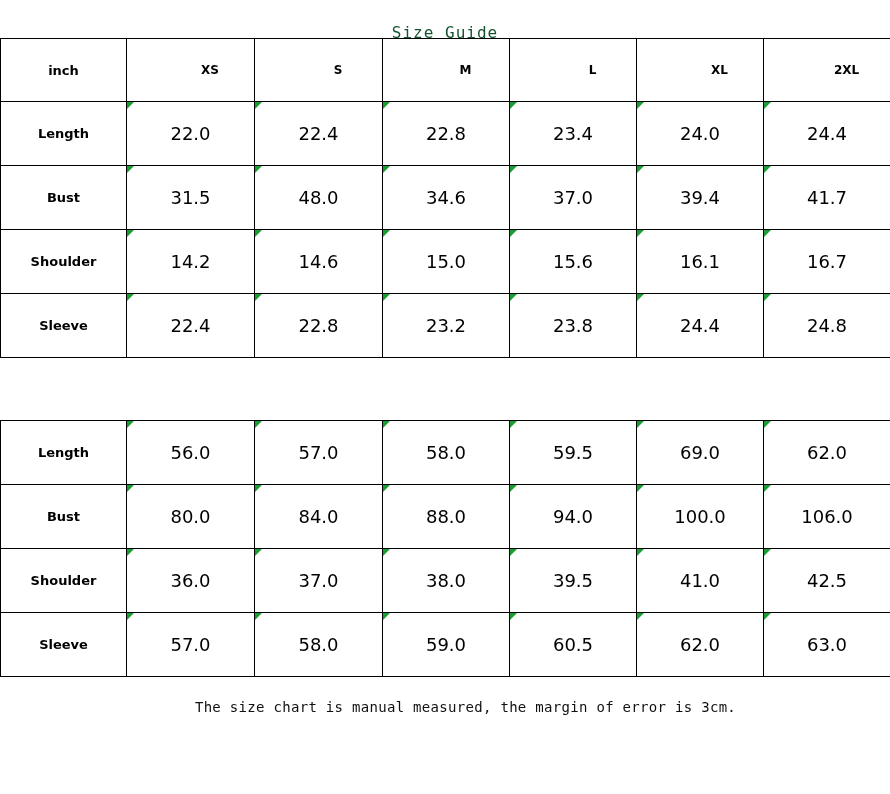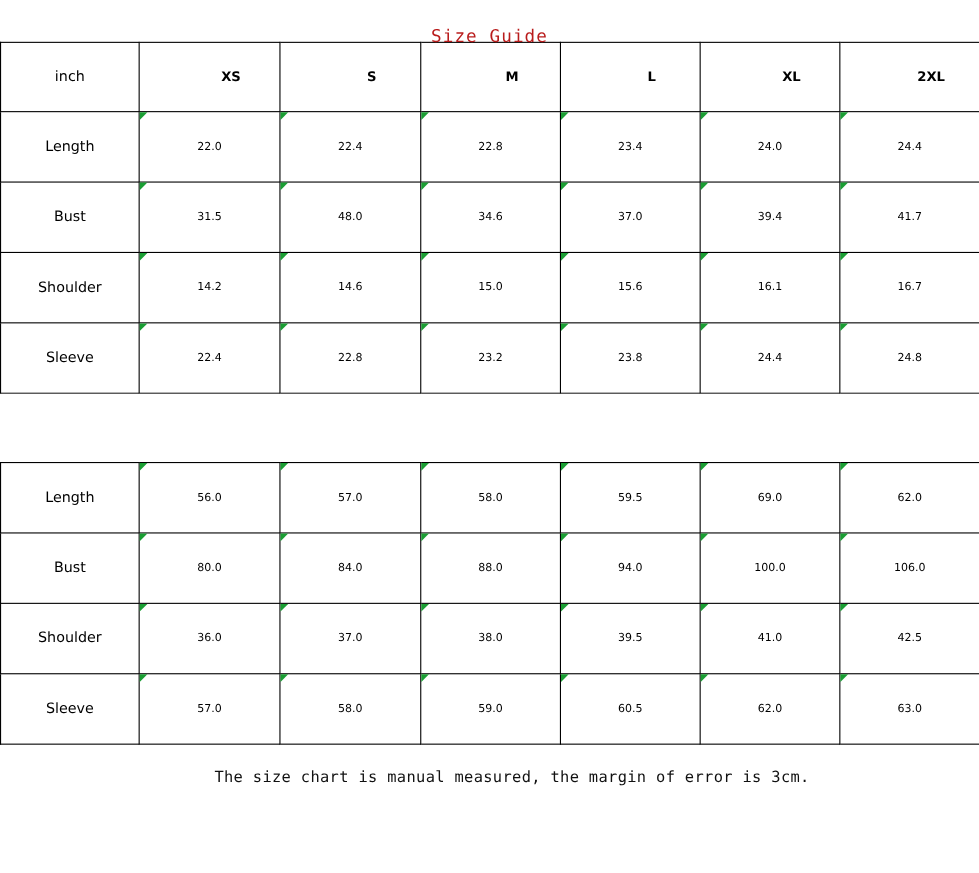--- a/index.html
+++ b/index.html
@@ -18,50 +18,50 @@
     position: relative;
     width: 890px;
     height: 794px;
     box-sizing: border-box;
   }
   .title {
     text-align: center;
     font-family: "DejaVu Sans Mono", monospace;
     font-size: 16px;
     letter-spacing: 1px;
-    color: #b91c1c;
+    color: #14532d;
     padding-top: 23px;
     padding-bottom: 0;
     height: 38px;
     box-sizing: border-box;
   }
   table.size-table {
     width: 890px;
     border-collapse: collapse;
     table-layout: fixed;
   }
   table.size-table td {
     border: 1px solid #000000;
     text-align: center;
     vertical-align: middle;
     position: relative;
     font-family: "DejaVu Sans", sans-serif;
   }
   table.size-table td.hdr-label,
   table.size-table td.row-label {
-    font-weight: normal;
+    font-weight: bold;
     font-size: 13px;
   }
   table.size-table td.hdr-size {
     font-weight: bold;
     font-size: 12px;
     padding-left: 40px;
   }
   table.size-table td.val {
-    font-size: 10px;
+    font-size: 18px;
     font-weight: normal;
   }
   table.size-table tr.header-row td {
     height: 60px;
   }
   table.size-table tr.data-row td {
     height: 61px;
   }
   
   td.mark::before {

